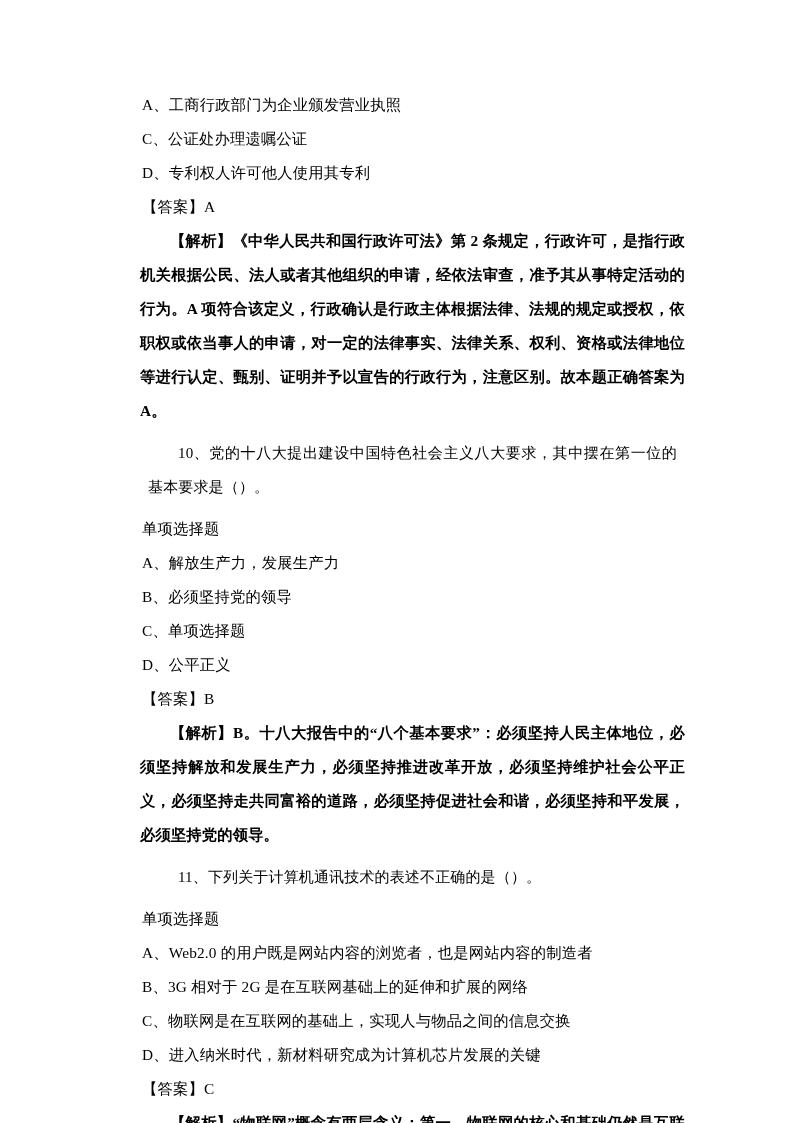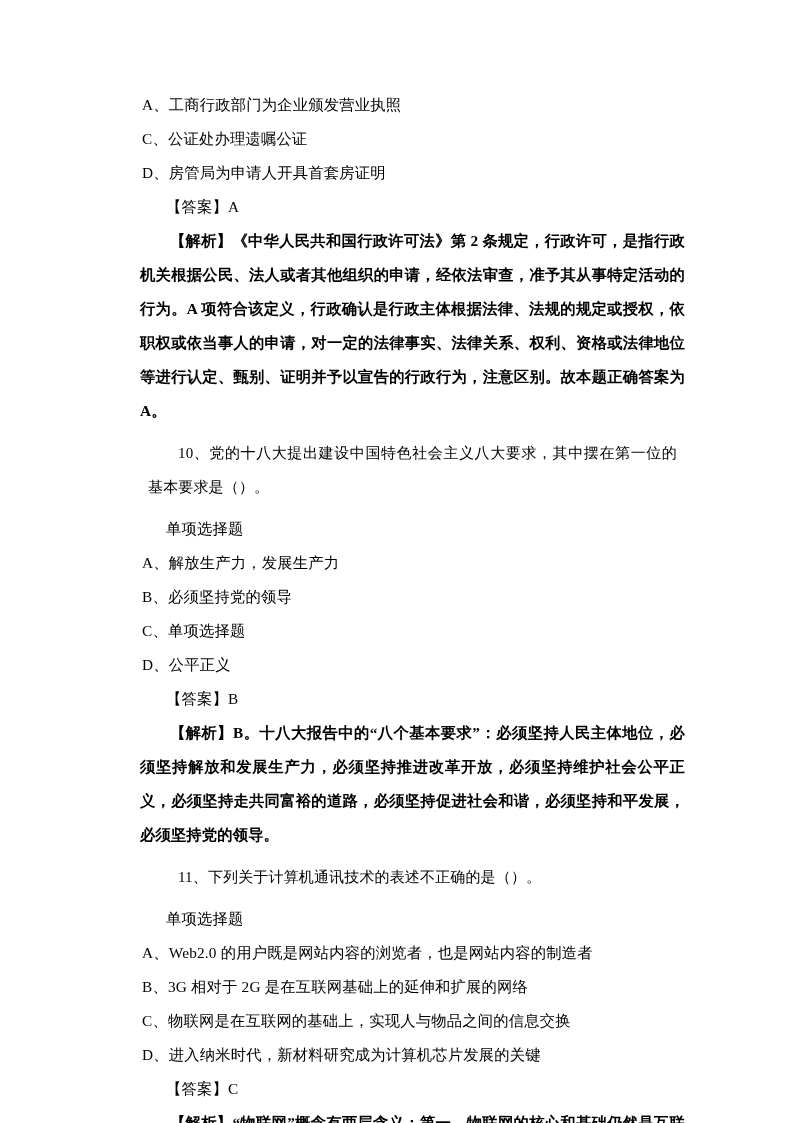--- a/index.html
+++ b/index.html
@@ -42,21 +42,20 @@
 
   
   .option {
     text-indent: 0;
     padding-left: 2px;
   }
 
   
   .indent-1 {
     padding-left: 2px;
-    margin-left: 24px;
   }
 
   .para {
     font-size: 15.3px;
     line-height: 34px;
     letter-spacing: 0.15px;
     text-indent: 30px;
     margin: 0;
     white-space: normal;
     word-break: break-all;
@@ -77,21 +76,21 @@
   }
 </style>
 </head>
 <body>
 
 <div class="page">
   <div class="doc-body">
 
     <div class="line option">A、工商行政部门为企业颁发营业执照</div>
     <div class="line option">C、公证处办理遗嘱公证</div>
-    <div class="line option">D、房管局为申请人开具首套房证明</div>
+    <div class="line option">D、专利权人许可他人使用其专利</div>
 
     <div class="line indent-1">【答案】A</div>
 
     <p class="para">【解析】《中华人民共和国行政许可法》第 2 条规定，行政许可，是指行政机关根据公民、法人或者其他组织的申请，经依法审查，准予其从事特定活动的行为。A 项符合该定义，行政确认是行政主体根据法律、法规的规定或授权，依职权或依当事人的申请，对一定的法律事实、法律关系、权利、资格或法律地位等进行认定、甄别、证明并予以宣告的行政行为，注意区别。故本题正确答案为 A。</p>
 
     <p class="stem">10、党的十八大提出建设中国特色社会主义八大要求，其中摆在第一位的基本要求是（）。</p>
 
     <div class="line indent-1">单项选择题</div>
 
     <div class="line option">A、解放生产力，发展生产力</div>

